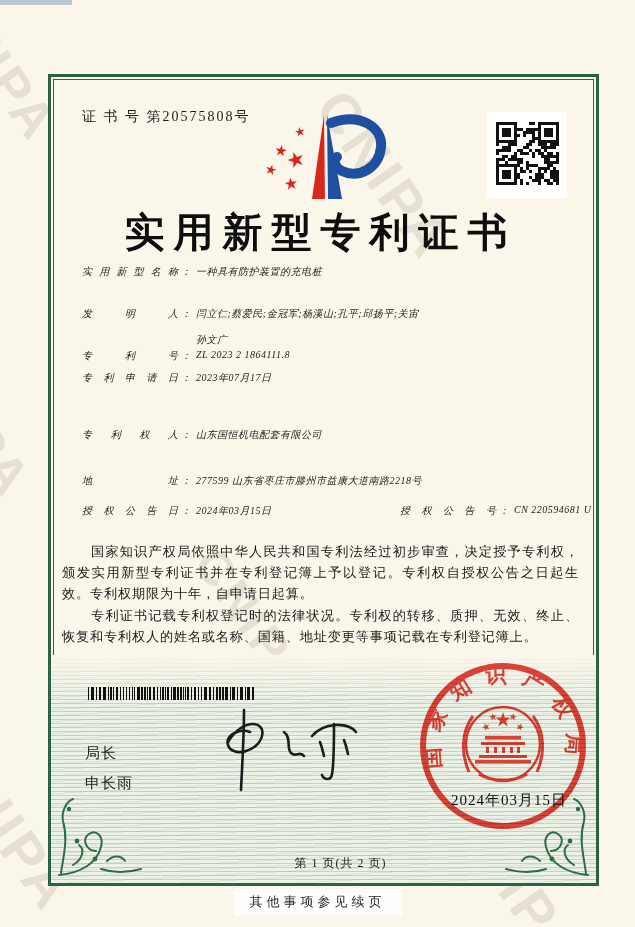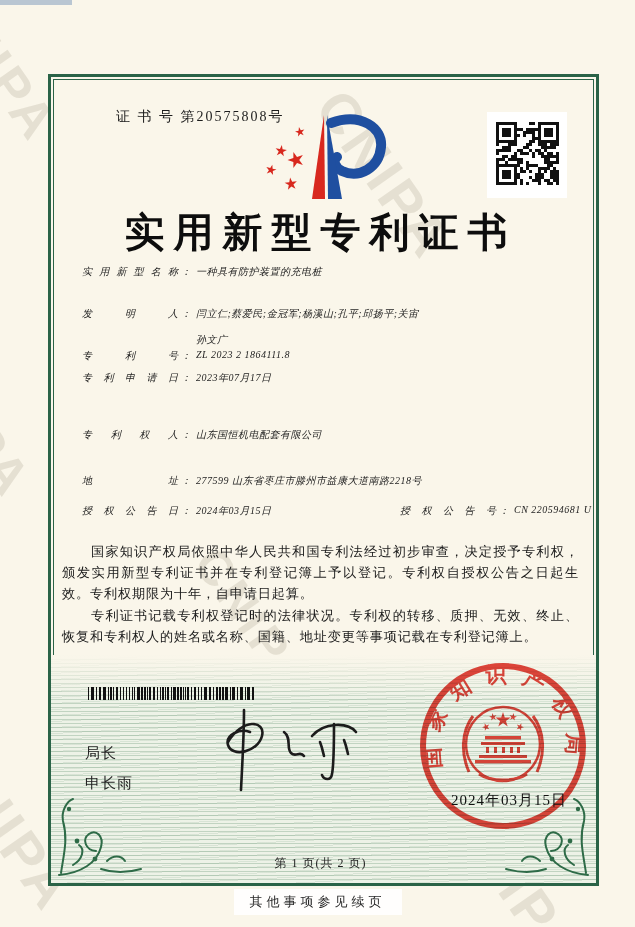--- a/index.html
+++ b/index.html
@@ -41,21 +41,21 @@
   .pattern::before{
     content:"";position:absolute;left:0;right:0;top:0;height:46px;
     background:linear-gradient(180deg,#faf6ea 0%,rgba(250,246,234,0) 100%);
   }
 
   .flourish{position:absolute;z-index:2;}
   .flourish.left{left:4px;bottom:4px;}
   .flourish.right{right:4px;bottom:4px;transform:scaleX(-1);}
 
   
-  .cert-no{position:absolute;left:82px;top:108px;font-size:14px;letter-spacing:2px;color:#1c1c1c;z-index:2;margin-left:34px;}
+  .cert-no{position:absolute;left:82px;top:108px;font-size:14px;letter-spacing:2px;color:#1c1c1c;z-index:2;}
   .logo{position:absolute;left:263px;top:112px;z-index:2;}
   .qr-box{position:absolute;left:487px;top:112px;width:80px;height:86px;background:#ffffff;z-index:2;}
   .qr{position:absolute;left:9px;top:10px;}
 
   .title{
     position:absolute;left:48px;top:205px;width:545px;text-align:center;z-index:2;
     font-size:40px;font-weight:bold;letter-spacing:9px;color:#0d0d0d;
   }
 
   
@@ -85,21 +85,21 @@
   .signature{position:absolute;left:192px;top:698px;z-index:3;}
 
   .seal{position:absolute;left:415px;top:660px;z-index:4;mix-blend-mode:multiply;opacity:0.93;}
   .seal-date{
     position:absolute;left:434px;top:791px;width:150px;z-index:5;
     font-size:15px;letter-spacing:1px;color:#111;text-align:center;
   }
 
   .page-foot{
     position:absolute;left:48px;top:855px;width:545px;z-index:3;
-    text-align:center;font-size:12px;letter-spacing:1px;color:#222;
+    text-align:center;font-size:12px;letter-spacing:1px;color:#222;padding-left:20px;
   }
 
   .note-box{
     position:absolute;left:50%;top:889px;transform:translateX(-50%);z-index:2;
     background:rgba(255,255,255,0.9);padding:4px 16px;
     font-size:13px;letter-spacing:4px;color:#2a2a2a;white-space:nowrap;
   }
 </style>
 </head>
 <body>

